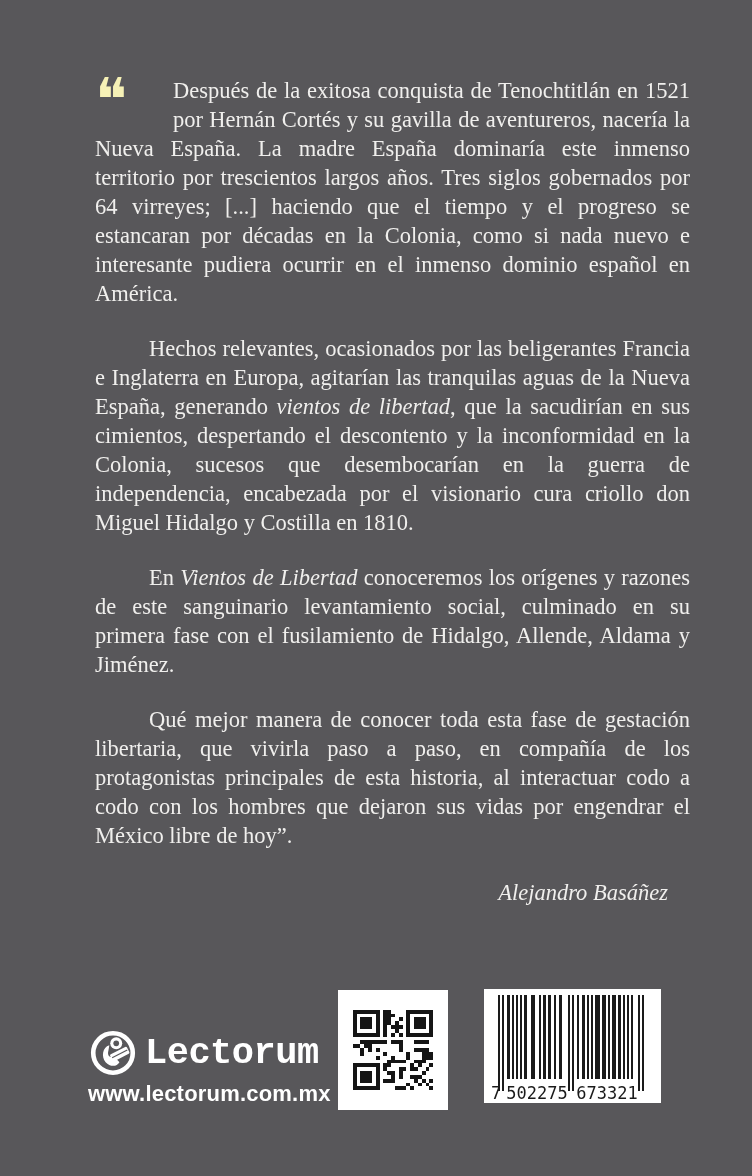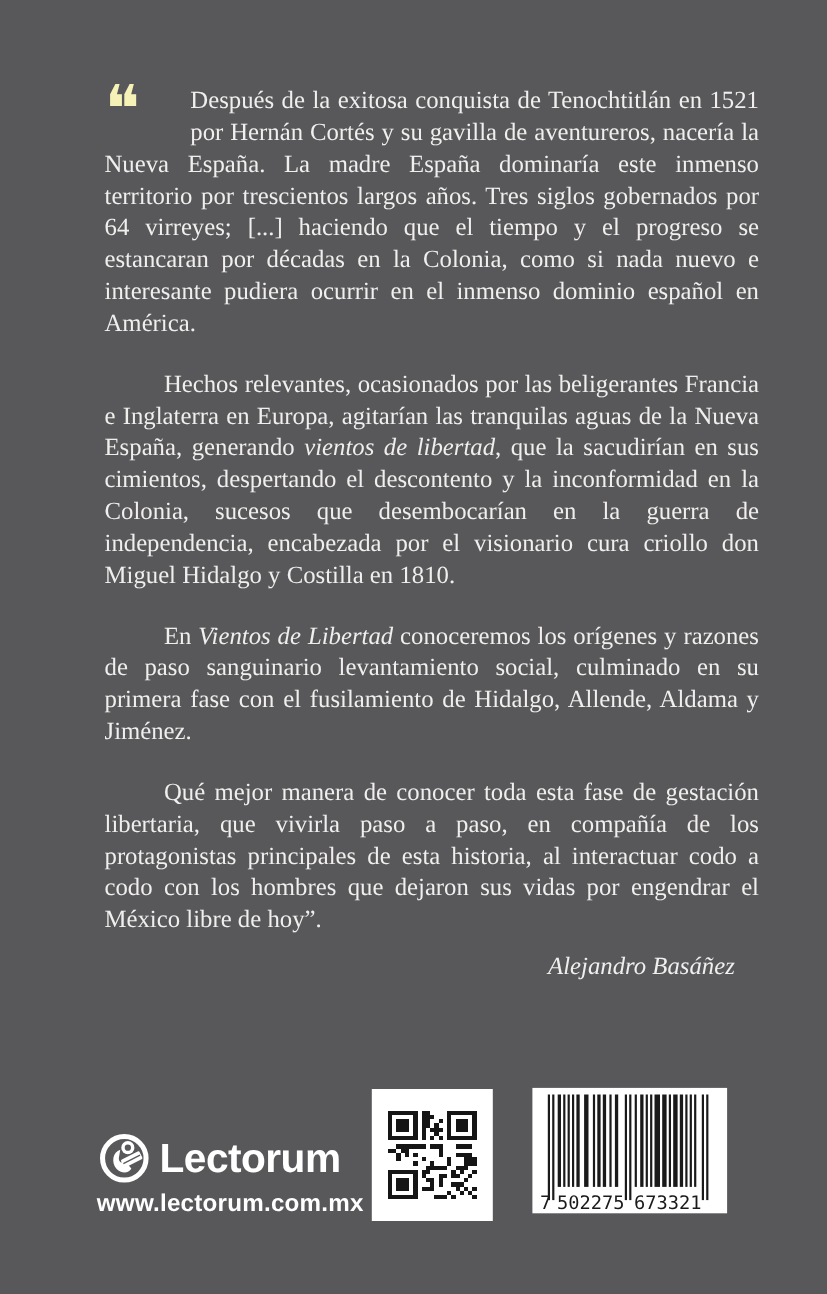--- a/index.html
+++ b/index.html
@@ -24,31 +24,31 @@
   }
   .para.indent{text-indent:54px;}
   .para + .para{margin-top:26px;}
   .bigquote{
     float:left;width:78px;height:52px;
     font-family:"DejaVu Sans",sans-serif;
     font-size:60px;line-height:0.82;
     color:var(--quote);
   }
   .author{
-    margin-top:13px;text-align:right;padding-right:22px;
+    margin-top:28px;text-align:right;padding-right:22px;
     font-style:italic;
   }
   
   .logo-row{
     position:absolute;left:90px;top:1028px;height:50px;
     display:flex;align-items:center;gap:9px;color:#fff;
   }
   .logo-icon{width:46px;height:46px;display:block;}
   .publisher-name{
-    font-family:Liberation Sans, sans-serif;
+    font-family:Liberation Mono, monospace;
     font-weight:bold;font-size:37px;letter-spacing:-0.5px;
     color:#fff;
   }
   .website{
     position:absolute;left:88px;top:1081px;
     font-family:"Liberation Sans",sans-serif;
     font-weight:bold;font-size:22px;letter-spacing:0.2px;
     color:#fff;
   }
   .qr-box{
@@ -66,21 +66,21 @@
 </head>
 <body>
 
 <div class="page">
 
   <main class="synopsis">
     <div class="para">
       <span class="bigquote">❝</span>
     <span>Después de la exitosa conquista de Tenochtitlán en 1521 por Hernán Cortés y su gavilla de aventureros, nacería la Nueva España. La madre España dominaría este inmenso territorio por trescientos largos años. Tres siglos gobernados por 64 virreyes; [...] haciendo que el tiempo y el progreso se estancaran por décadas en la Colonia, como si nada nuevo e interesante pudiera ocurrir en el inmenso dominio español en América.</span></div>
     <div class="para indent"><span>Hechos relevantes, ocasionados por las beligerantes Francia e Inglaterra en Europa, agitarían las tranquilas aguas de la Nueva España, generando </span><i>vientos de libertad</i><span>, que la sacudirían en sus cimientos, despertando el descontento y la inconformidad en la Colonia, sucesos que desembocarían en la guerra de independencia, encabezada por el visionario cura criollo don Miguel Hidalgo y Costilla en 1810.</span></div>
-    <div class="para indent"><span>En </span><i>Vientos de Libertad</i><span> conoceremos los orígenes y razones de paso sanguinario levantamiento social, culminado en su primera fase con el fusilamiento de Hidalgo, Allende, Aldama y Jiménez.</span></div>
+    <div class="para indent"><span>En </span><i>Vientos de Libertad</i><span> conoceremos los orígenes y razones de este sanguinario levantamiento social, culminado en su primera fase con el fusilamiento de Hidalgo, Allende, Aldama y Jiménez.</span></div>
     <div class="para indent"><span>Qué mejor manera de conocer toda esta fase de gestación libertaria, que vivirla paso a paso, en compañía de los protagonistas principales de esta historia, al interactuar codo a codo con los hombres que dejaron sus vidas por engendrar el México libre de hoy”.</span></div>
     <div class="author">Alejandro Basáñez</div>
   </main>
 
   <div class="logo-row">
     <svg class="logo-icon" viewBox="0 0 100 100" aria-hidden="true">
       <circle cx="50" cy="50" r="43" fill="none" stroke="#ffffff" stroke-width="10"></circle>
       <path d="M42 33 C 27 37, 24 58, 34 70 C 43 80, 58 81, 64 70 L 52 57 C 43 62, 37 55, 40 45 Z" fill="#ffffff"></path>
       <circle cx="57" cy="29" r="13" fill="#ffffff"></circle>
       <circle cx="57" cy="29" r="6.2" style="fill:var(--bg)"></circle>

